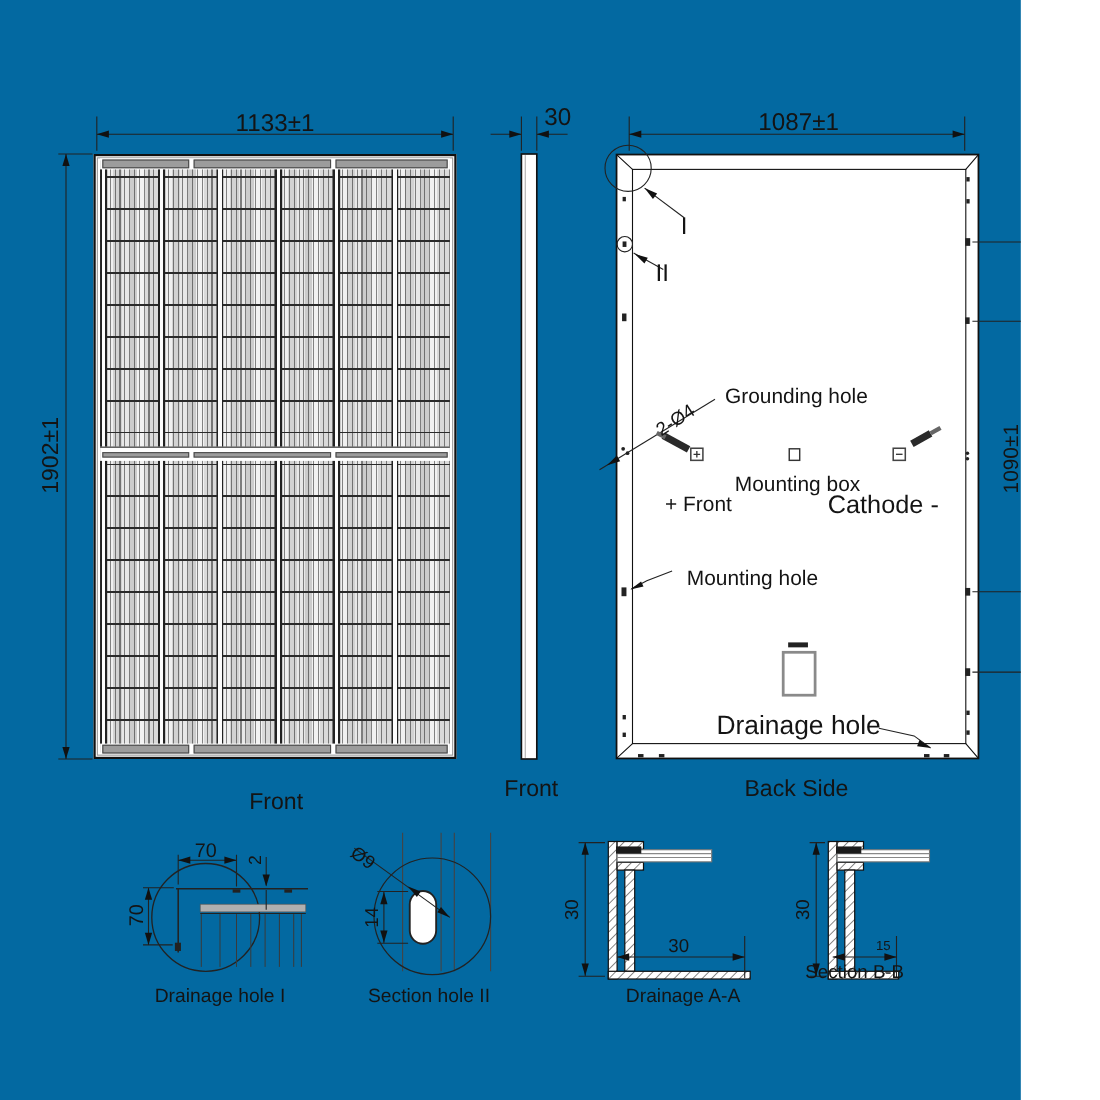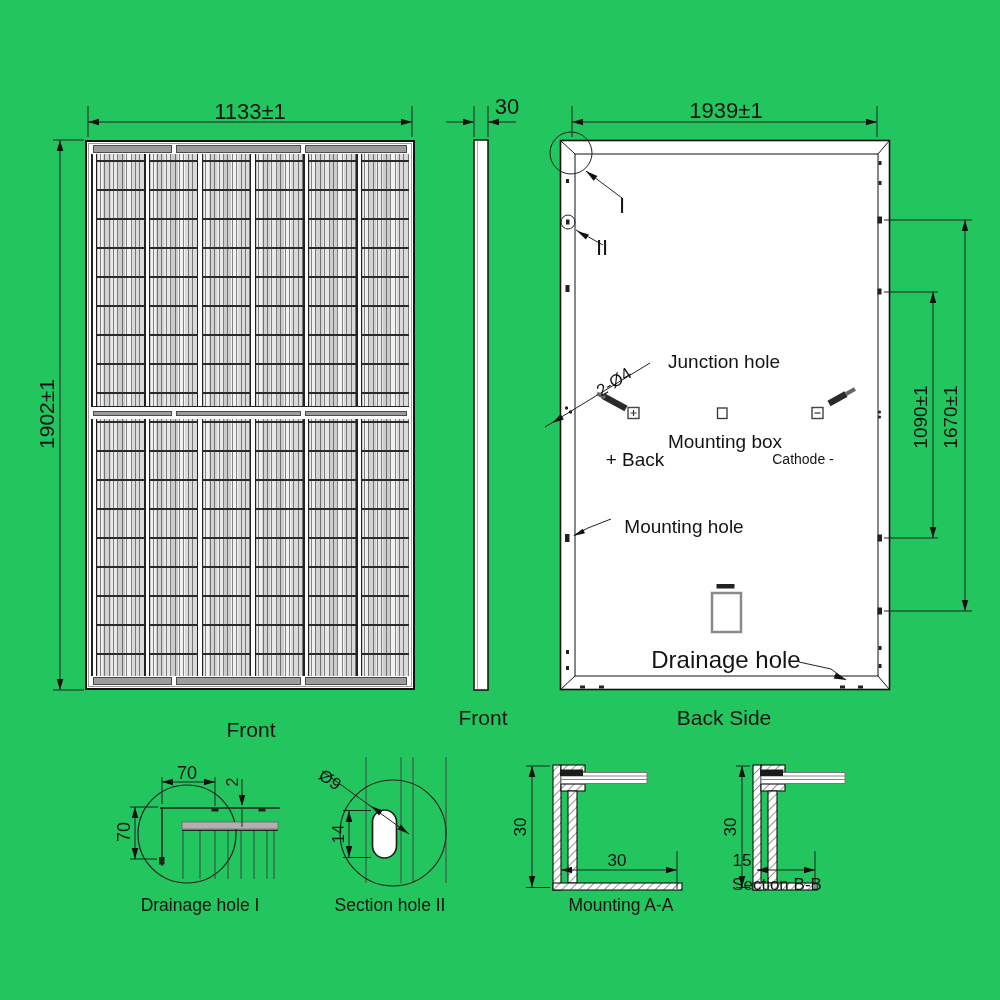--- a/index.html
+++ b/index.html
@@ -1,16 +1,16 @@
 <!DOCTYPE html>
 <html><head>
 <meta charset="utf-8">
 <style>
   html,body{margin:0;padding:0;background:#fff;}
-  #canvas{position:relative;width:1000px;height:1000px;background:#22c55e;overflow:hidden;
+  #canvas{position:relative;width:928px;height:1000px;background:#0369a1;overflow:hidden;
           font-family:"Liberation Sans",sans-serif;color:#111;}
   #lineart{position:absolute;left:0;top:0;z-index:2;}
   .txt{position:absolute;z-index:3;white-space:nowrap;color:#141414;
        transform:translate(-50%,-50%);line-height:1;}
   .rot{transform:translate(-50%,-50%) rotate(-90deg);}
   
   .front-frame{position:absolute;left:85px;top:140px;width:330px;height:550px;
                border:2px solid #111;background:#fff;box-sizing:border-box;z-index:1;}
   .front-inner{position:absolute;inset:1px;border:1px solid #9a9a9a;}
   .front-cells{position:absolute;left:4px;right:4px;top:4px;bottom:4px;
@@ -262,46 +262,46 @@
         <path d="M757,870 H815 M815,851 V889"></path>
       </g>
       <polygon points="757,870 768,866.7 768,873.3" fill="#111" stroke="none"></polygon>
       <polygon points="815,870 804,866.7 804,873.3" fill="#111" stroke="none"></polygon>
     </g>
   </svg>
 
   <div class="txt" style="left:250px;top:112px;font-size:22px;">1133±1</div>
   <div class="txt rot" style="left:46px;top:414px;font-size:21px;">1902±1</div>
   <div class="txt" style="left:507px;top:107px;font-size:22px;">30</div>
-  <div class="txt" style="left:726px;top:111px;font-size:22px;">1939±1</div>
+  <div class="txt" style="left:726px;top:111px;font-size:22px;">1087±1</div>
   <div class="txt rot" style="left:920px;top:417px;font-size:19px;">1090±1</div>
   <div class="txt rot" style="left:950px;top:417px;font-size:19px;">1670±1</div>
 
   <div class="txt" style="left:251px;top:717px;font-size:21px;margin-top:12px;">Front</div>
   <div class="txt" style="left:483px;top:717px;font-size:21px;">Front</div>
   <div class="txt" style="left:724px;top:717px;font-size:21px;">Back Side</div>
 
-  <div class="txt" style="left:724px;top:361px;font-size:19px;">Junction hole</div>
+  <div class="txt" style="left:724px;top:361px;font-size:19px;">Grounding hole</div>
   <div class="txt" style="left:614px;top:382px;font-size:17px;transform:translate(-50%,-50%) rotate(-33deg);">2-Ø4</div>
   <div class="txt" style="left:725px;top:441px;font-size:19px;">Mounting box</div>
-  <div class="txt" style="left:635px;top:459px;font-size:19px;">+ Back</div>
-  <div class="txt" style="left:803px;top:459px;font-size:14px;">Cathode -</div>
+  <div class="txt" style="left:635px;top:459px;font-size:19px;">+ Front</div>
+  <div class="txt" style="left:803px;top:459px;font-size:23px;">Cathode -</div>
   <div class="txt" style="left:684px;top:514px;font-size:19px;margin-top:12px;">Mounting hole</div>
   <div class="txt" style="left:726px;top:660px;font-size:24px;">Drainage hole</div>
   <div class="txt" style="left:622px;top:206px;font-size:22px;">I</div>
   <div class="txt" style="left:602px;top:248px;font-size:22px;">II</div>
 
   <div class="txt" style="left:187px;top:773px;font-size:18px;">70</div>
   <div class="txt rot" style="left:124px;top:832px;font-size:18px;">70</div>
   <div class="txt rot" style="left:233px;top:782px;font-size:16px;">2</div>
   <div class="txt" style="left:330px;top:780px;font-size:17px;transform:translate(-50%,-50%) rotate(36deg);">Ø9</div>
   <div class="txt rot" style="left:338px;top:834px;font-size:17px;">14</div>
   <div class="txt rot" style="left:520px;top:827px;font-size:17px;">30</div>
   <div class="txt" style="left:617px;top:860px;font-size:17px;">30</div>
   <div class="txt rot" style="left:730px;top:827px;font-size:17px;">30</div>
-  <div class="txt" style="left:742px;top:860px;font-size:17px;">15</div>
+  <div class="txt" style="left:803px;top:860px;font-size:12px;">15</div>
 
   <div class="txt" style="left:200px;top:906px;font-size:17.5px;text-align:center;">Drainage hole I</div>
   <div class="txt" style="left:390px;top:906px;font-size:17.5px;">Section hole II</div>
-  <div class="txt" style="left:621px;top:906px;font-size:17.5px;">Mounting A-A</div>
+  <div class="txt" style="left:621px;top:906px;font-size:17.5px;">Drainage A-A</div>
   <div class="txt" style="left:777px;top:884px;font-size:17px;">Section B-B</div>
 
 </div>
 
 </body></html>

